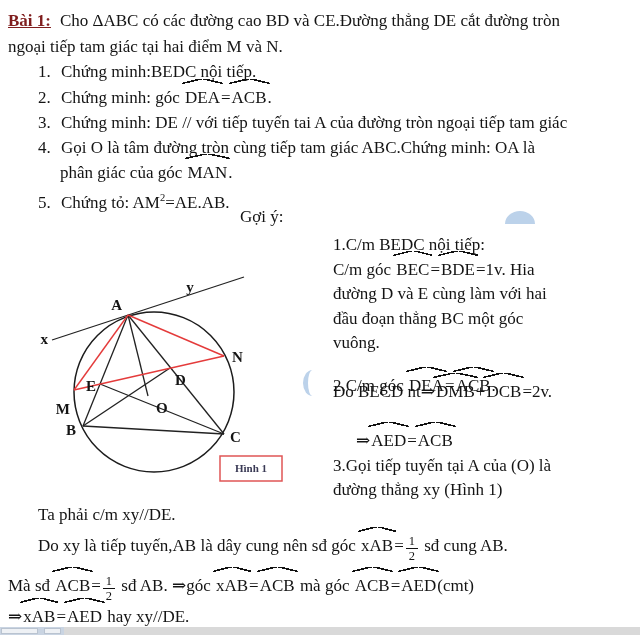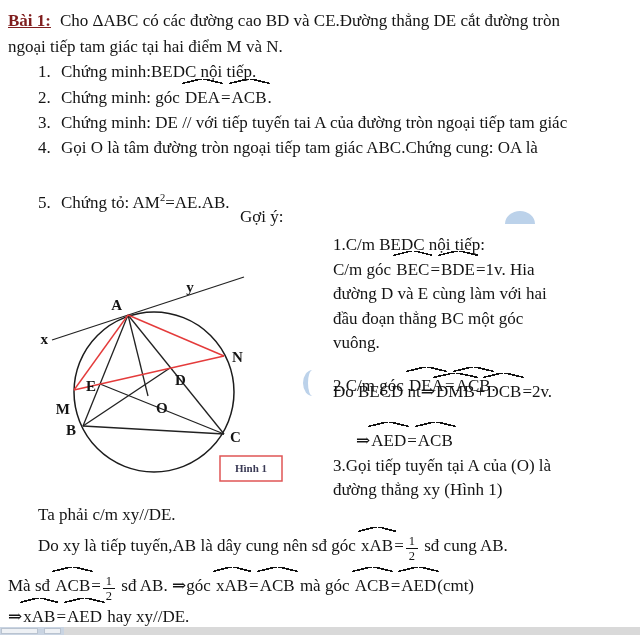--- a/index.html
+++ b/index.html
@@ -53,22 +53,23 @@
   <div class="line" style="left:38px;top:59px;">
     <span class="num">1.</span><span>Chứng minh:BEDC nội tiếp.</span>
   </div>
   <div class="line" style="left:38px;top:85px;">
     <span class="num">2.</span><span>Chứng minh: góc <span class="hat">DEA</span>=<span class="hat">ACB</span>.</span>
   </div>
   <div class="line" style="left:38px;top:110px;">
     <span class="num">3.</span><span>Chứng minh: DE // với tiếp tuyến tai A của đường tròn ngoại tiếp tam giác</span>
   </div>
   <div class="line" style="left:38px;top:135px;">
-    <span class="num">4.</span><span>Gọi O là tâm đường tròn ngoại tiếp tam giác ABC.Chứng cung: OA là</span>
+    <span class="num">4.</span><span>Gọi O là tâm đường tròn cùng tiếp tam giác ABC.Chứng minh: OA là</span>
   </div>
+  <div class="line" style="left:60px;top:160px;">phân giác của góc <span class="hat">MAN</span>.</div>
   <div class="line" style="left:38px;top:185px;">
     <span class="num">5.</span><span>Chứng tỏ: AM<sup>2</sup>=AE.AB.</span>
   </div>
 
   <div class="line" style="left:240px;top:204px;">Gợi ý:</div>
 
   <div class="watermark-dome"></div>
   <div class="watermark-crescent"></div>
 
   <div class="figure-wrap">

